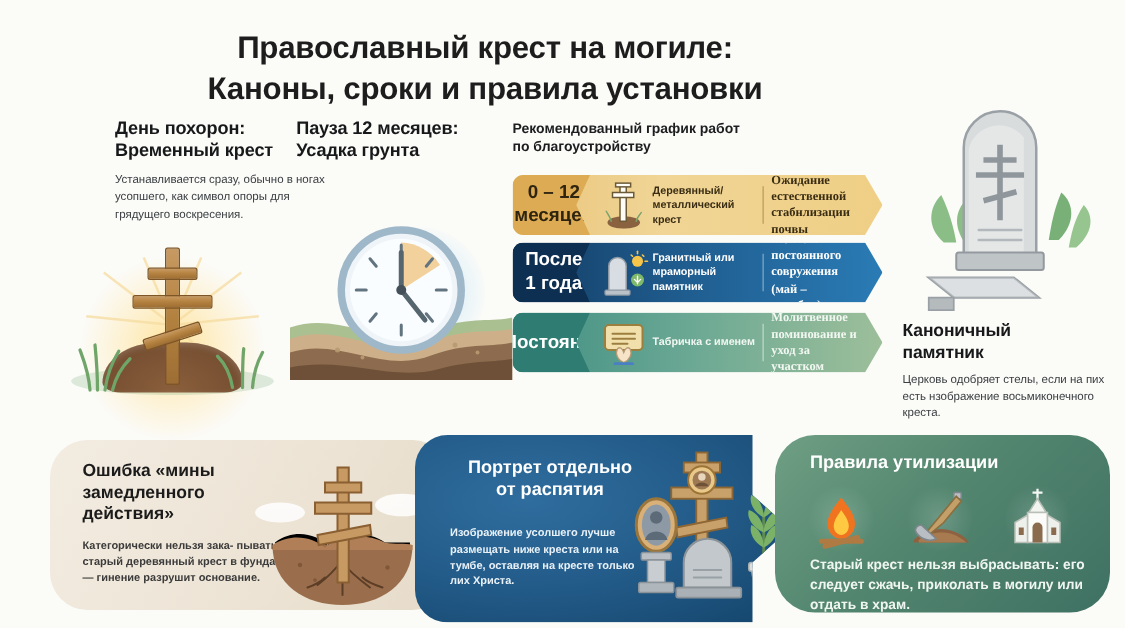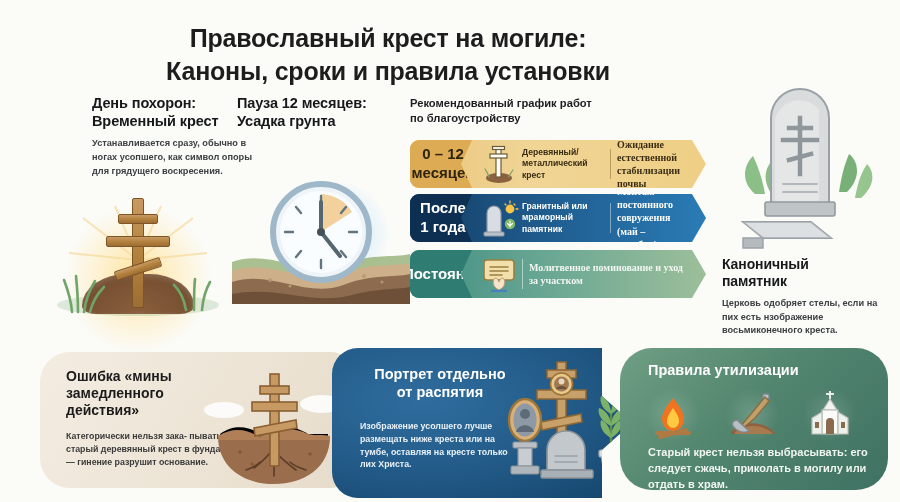--- a/index.html
+++ b/index.html
@@ -21,21 +21,21 @@
   }
   #title .l2 { display: block; }
 
   
   .col-h {
     font-size: 14.5px; font-weight: 700; color: #16181a;
     line-height: 1.22; letter-spacing: -0.1px;
   }
   .col-b {
     font-size: 9.2px; color: #3c4043; line-height: 1.48;
-    font-weight: 700; margin-top: 7px;
+    font-weight: 400; margin-top: 7px;
   }
 
   #col1 { position: absolute; left: 52px; top: 95px; width: 168px; margin-left: 40px; }
   #col2 { position: absolute; left: 237px; top: 95px; width: 168px; }
   #col3h {
     position: absolute; left: 410px; top: 96px; width: 240px;
     font-size: 11.2px; font-weight: 700; color: #1b1d1f; line-height: 1.33;
   }
   #colR {
     position: absolute; left: 722px; top: 256px; width: 172px;
@@ -347,20 +347,21 @@
         <rect x="4" y="4" width="30" height="20" rx="3" fill="#f2e0ac" stroke="#9c7f3e" stroke-width="1.6"></rect>
         <g stroke="#9c7f3e" stroke-width="1.6" stroke-linecap="round">
           <line x1="10" y1="11" x2="28" y2="11"></line>
             <line x1="10" y1="15" x2="28" y2="15"></line>
           <line x1="10" y1="19" x2="22" y2="19"></line>
         </g>
         <path d="M19 34 C 14 32, 12 27, 14 23 C 16 21, 18 23, 19 26 C 20 23, 22 21, 24 23 C 26 27, 24 32, 19 34 Z" fill="#f6e3c8" stroke="#b79a72" stroke-width="1"></path>
         <path d="M12 35 L26 35" stroke="#4a7fc4" stroke-width="2.4" stroke-linecap="round"></path>
       </svg>
     </div>
+    <div class="mid">Табричка с именем</div>
     <div class="sep"></div>
     <div class="right">Молитвенное поминование и уход за участком</div>
   </div>
 
   <div id="ill-stele">
     <svg width="150" height="172" viewBox="0 0 150 172">
       <g fill="#7fb77a" opacity="0.9">
         <path d="M20 112 C 6 100, 8 84, 18 74 C 24 86, 28 100, 30 112 Z"></path>
         <path d="M38 114 C 26 98, 30 84, 40 76 C 44 90, 44 104, 44 114 Z"></path>
         <path d="M112 110 C 126 96, 124 80, 114 72 C 108 86, 106 98, 104 110 Z" fill="#6aa86a"></path>

